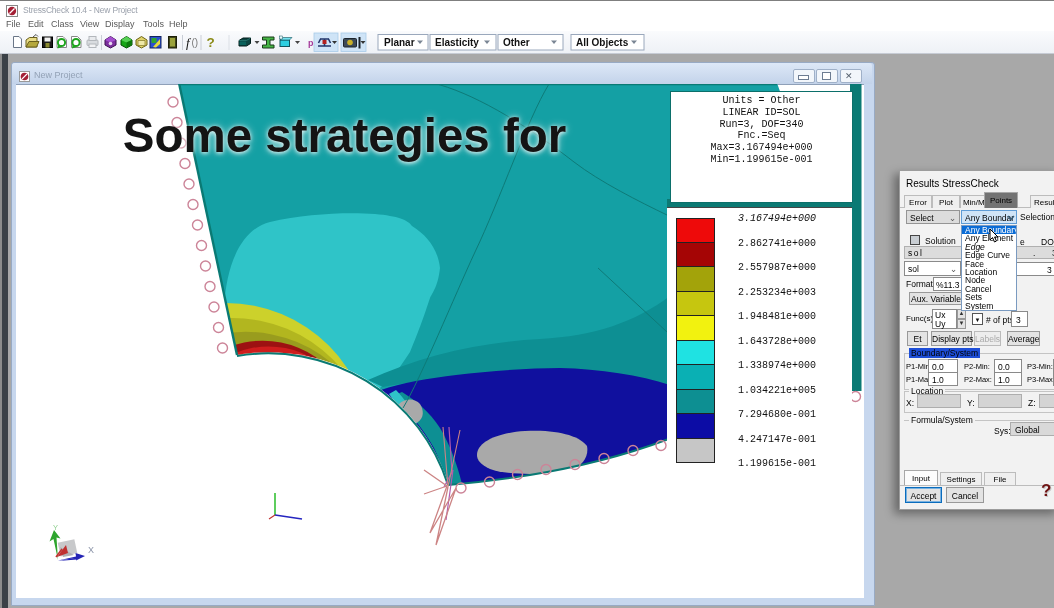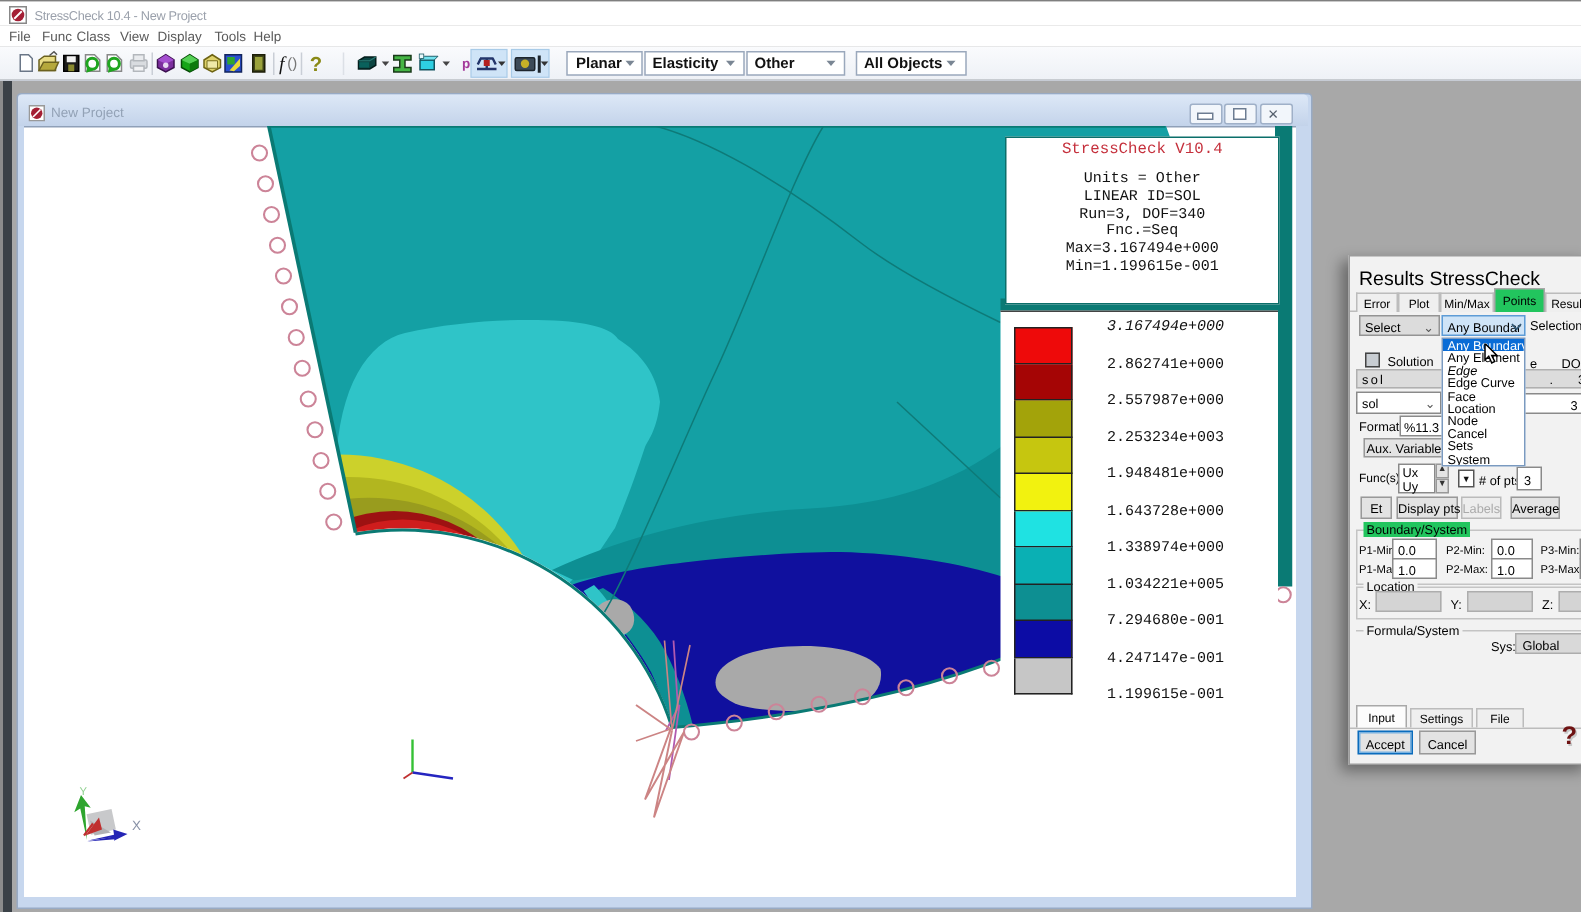--- a/index.html
+++ b/index.html
@@ -18,21 +18,21 @@
         <rect x="0.5" y="0.5" width="11" height="11" fill="#fff" stroke="#888"></rect>
         <circle cx="6" cy="6" r="4.2" fill="#a41f35"></circle>
         <path d="M3.5,8.5 L8.5,3.5" stroke="#fff" stroke-width="1.2"></path>
       </svg>
   </div>
   <div class="abs" style="left:23px;top:5px;font-size:8.5px;letter-spacing:-0.2px;color:#9aa0ab;">StressCheck 10.4 - New Project</div>
 
   <div class="abs" style="left:0;top:17px;width:1054px;height:14px;background:#ffffff;"></div>
   <div class="abs" style="left:0;top:19px;width:1054px;height:11px;font-size:9px;color:#5a5a5a;">
     <span class="abs" style="left:6px;">File</span>
-    <span class="abs" style="left:28px;">Func</span>
+    <span class="abs" style="left:28px;">Edit</span>
     <span class="abs" style="left:51px;">Class</span>
     <span class="abs" style="left:80px;">View</span>
     <span class="abs" style="left:105px;">Display</span>
     <span class="abs" style="left:143px;">Tools</span>
     <span class="abs" style="left:169px;">Help</span>
   </div>
 
   <div class="abs" id="toolbar" style="left:0;top:31px;width:1054px;height:22px;background:linear-gradient(#fafbfd,#eef1f6);border-bottom:1px solid #c6cbd4;">
     <svg class="abs" style="left:0;top:0;" width="660" height="22" viewBox="0 0 660 22">
 
@@ -242,21 +242,20 @@
         <path d="M62,549 L56,557" stroke="#c03030" stroke-width="1.5"></path>
         <text x="53" y="530" font-size="7.5" fill="#8fd08f">Y</text>
         <text x="88" y="553" font-size="9" fill="#8a93a8">X</text>
       </g>
     </g>
   </svg>
 
   <div class="abs" style="left:667px;top:199px;width:185px;height:9px;background:#0b7a74;"></div>
   <div class="abs" style="left:670px;top:91px;width:181px;height:110px;background:#ffffff;border:1px solid #0b6f6a;"></div>
   <div class="abs mono" style="left:670px;top:95px;width:183px;text-align:center;font-size:10px;line-height:11.8px;color:#111;">
-    <div style="color:#c5303c;font-size:10.5px;height:19px;">StressCheck V10.4</div>
     <div>Units = Other</div>
     <div>LINEAR ID=SOL</div>
     <div>Run=3, DOF=340</div>
     <div>Fnc.=Seq</div>
     <div>Max=3.167494e+000</div>
     <div>Min=1.199615e-001</div>
   </div>
   <div class="abs" style="left:667px;top:207px;width:185px;height:263px;background:#ffffff;border-top:1.5px solid #444;"></div>
   <div id="swatches" class="abs" style="left:676px;top:218px;width:39px;">
     <div style="height:24.5px;background:#ee0a0a;border:1px solid #222;box-sizing:border-box;"></div>
@@ -277,29 +276,30 @@
     <div class="abs" style="top:79.5px;">2.253234e+003</div>
     <div class="abs" style="top:104px;">1.948481e+000</div>
     <div class="abs" style="top:128.5px;">1.643728e+000</div>
     <div class="abs" style="top:153px;">1.338974e+000</div>
     <div class="abs" style="top:177.5px;">1.034221e+005</div>
     <div class="abs" style="top:202px;">7.294680e-001</div>
     <div class="abs" style="top:226.5px;">4.247147e-001</div>
     <div class="abs" style="top:251px;">1.199615e-001</div>
   </div>
 
+  <div class="abs" id="cap1" style="left:0;top:112px;width:689px;text-align:center;font-size:47.5px;line-height:1;font-weight:bold;letter-spacing:0px;color:#141414;text-shadow:0 1px 4px rgba(255,255,255,.9), 0 0 9px rgba(255,255,255,.55);">Some strategies for</div>
 
   <div id="dlg" class="abs" style="left:899px;top:170px;width:160px;height:338px;background:#f2f2f2;border:1px solid #9c9c9c;box-shadow:-5px 4px 9px rgba(0,0,0,.38);font-size:8.5px;color:#000;">
-    <div class="abs" style="left:6px;top:7px;font-size:13px;">Results StressCheck</div>
+    <div class="abs" style="left:6px;top:7px;font-size:10px;">Results StressCheck</div>
 
     <div class="abs" style="left:0px;top:36px;width:160px;height:1px;background:#bcbcbc;"></div>
     <div class="abs" style="left:4px;top:24px;width:28px;height:13px;background:#efefef;border:1px solid #bcbcbc;border-bottom:none;text-align:center;padding-top:2px;box-sizing:border-box;font-size:8px;">Error</div>
     <div class="abs" style="left:32px;top:24px;width:28px;height:13px;background:#efefef;border:1px solid #bcbcbc;border-bottom:none;text-align:center;padding-top:2px;box-sizing:border-box;font-size:8px;">Plot</div>
     <div class="abs" style="left:60px;top:24px;width:36px;height:13px;background:#efefef;border:1px solid #bcbcbc;border-bottom:none;text-align:center;padding-top:2px;box-sizing:border-box;font-size:8px;">Min/Max</div>
-    <div class="abs" style="left:96px;top:21px;width:34px;height:16px;background:#22c55e;border:1px solid #a8a8a8;border-bottom:none;text-align:center;padding-top:3px;box-sizing:border-box;z-index:2;font-size:8px;">Points</div>
+    <div class="abs" style="left:84px;top:21px;width:34px;height:16px;background:#737373;border:1px solid #a8a8a8;border-bottom:none;text-align:center;padding-top:3px;box-sizing:border-box;z-index:2;font-size:8px;">Points</div>
     <div class="abs" style="left:130px;top:24px;width:42px;height:13px;background:#efefef;border:1px solid #bcbcbc;border-bottom:none;text-align:center;padding-top:2px;box-sizing:border-box;font-size:8px;">Resultant</div>
 
     <div class="abs" style="left:6px;top:39px;width:54px;height:14px;background:#dcdcdc;border:1px solid #949494;box-sizing:border-box;">
       <span class="abs" style="left:3px;top:2px;">Select</span>
         <span class="abs" style="right:3px;top:2px;color:#555;">⌄</span>
       </div>
     <div class="abs" style="left:61px;top:39px;width:56px;height:14px;background:#cfe4f7;border:1px solid #5e9cd6;box-sizing:border-box;">
       <span class="abs" style="left:3px;top:2px;">Any Boundar</span>
         <svg class="abs" style="right:1px;top:4px;" width="8" height="6">
           <path d="M1,1 L4,4.5 L7,1" stroke="#335a77" stroke-width="1.2" fill="none"></path>
@@ -344,21 +344,21 @@
     <div class="abs" style="left:111px;top:140px;width:17px;height:16px;background:#fff;border:1px solid #8a8a8a;box-sizing:border-box;">
         <span class="abs" style="left:4px;top:3px;">3</span>
       </div>
 
     <div class="abs" style="left:7px;top:160px;width:21px;height:15px;background:#e3e3e3;border:1px solid #999;box-sizing:border-box;text-align:center;padding-top:2px;">Et</div>
     <div class="abs" style="left:31px;top:160px;width:41px;height:15px;background:#e3e3e3;border:1px solid #999;box-sizing:border-box;text-align:center;padding-top:2px;">Display pts.</div>
     <div class="abs" style="left:74px;top:160px;width:27px;height:15px;background:#ededed;border:1px solid #bbb;box-sizing:border-box;text-align:center;padding-top:2px;color:#aaa;">Labels</div>
     <div class="abs" style="left:107px;top:160px;width:33px;height:15px;background:#e3e3e3;border:1px solid #999;box-sizing:border-box;text-align:center;padding-top:2px;">Average</div>
 
     <div class="abs" style="left:4px;top:182px;width:156px;height:37px;border:1px solid #c4c4c4;box-sizing:border-box;"></div>
-    <div class="abs" style="left:9px;top:177px;background:#22c55e;padding:0 2px;">Boundary/System</div>
+    <div class="abs" style="left:9px;top:177px;background:#1d4ed8;padding:0 2px;">Boundary/System</div>
     <div class="abs" style="left:6px;top:191px;font-size:7.5px;">P1-Min:</div>
     <div class="abs" style="left:28px;top:188px;width:30px;height:14px;background:#fff;border:1px solid #8a8a8a;box-sizing:border-box;">
         <span class="abs" style="left:3px;top:2px;">0.0</span>
       </div>
     <div class="abs" style="left:64px;top:191px;font-size:7.5px;">P2-Min:</div>
     <div class="abs" style="left:94px;top:188px;width:28px;height:14px;background:#fff;border:1px solid #8a8a8a;box-sizing:border-box;">
         <span class="abs" style="left:3px;top:2px;">0.0</span>
       </div>
     <div class="abs" style="left:127px;top:191px;font-size:7.5px;">P3-Min:</div>
     <div class="abs" style="left:153px;top:188px;width:12px;height:14px;background:#fff;border:1px solid #8a8a8a;box-sizing:border-box;"></div>

